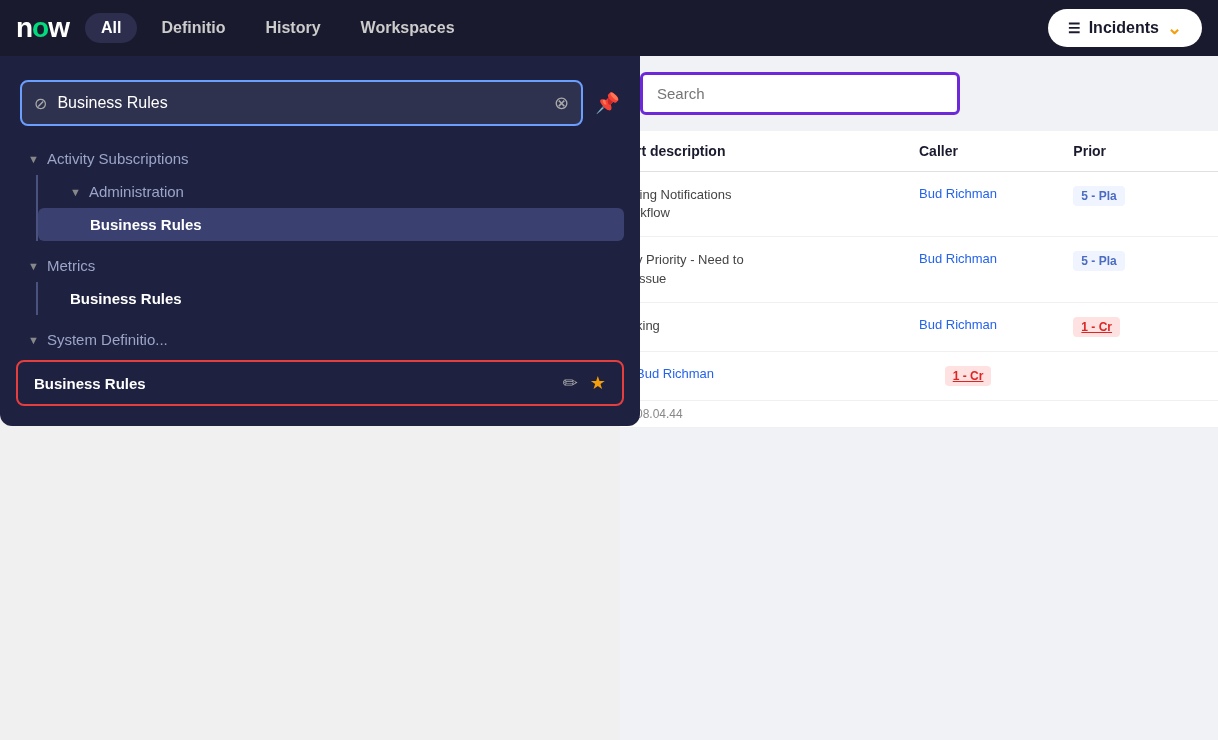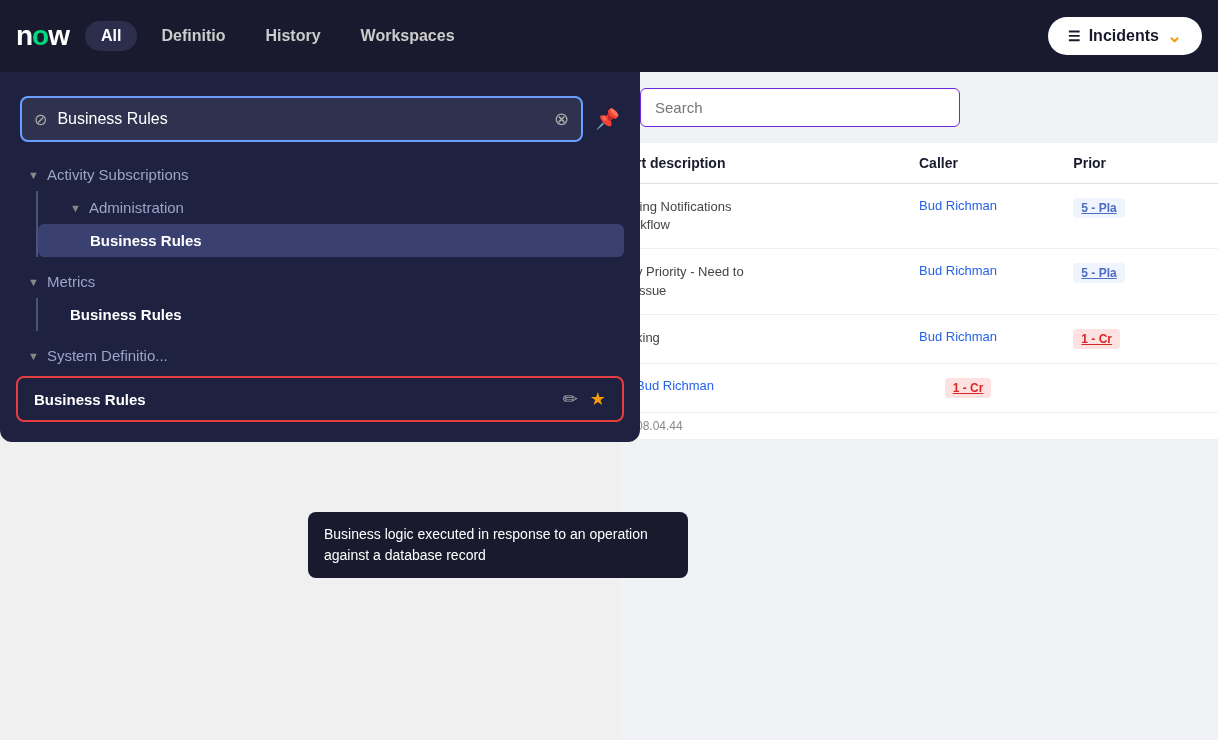--- a/index.html
+++ b/index.html
@@ -8,21 +8,21 @@
       background: #f0f0f0;
       width: 1218px;
       height: 740px;
       overflow: hidden;
       position: relative;
     }
 
     
     .navbar {
       background: #1a1a2e;
-      height: 72px;
+      height: 56px;
       display: flex;
       align-items: center;
       padding: 0 16px;
       gap: 8px;
       position: relative;
       z-index: 100;
     }
 
     .logo {
       color: white;
@@ -228,21 +228,21 @@
     }
 
     .incidents-search-bar {
       padding: 16px 20px;
       background: #f0f2f5;
     }
 
     .incidents-search-input {
       width: 320px;
       padding: 10px 14px;
-      border: 1px solid #6d28d9;
+      border: 3px solid #6d28d9;
       border-radius: 6px;
       font-size: 15px;
       background: white;
       color: #333;
       outline: none;
     }
 
     .table-area {
       background: white;
       margin: 0 0;
@@ -292,21 +292,20 @@
       padding: 3px 8px;
       border-radius: 4px;
       font-size: 12px;
       font-weight: 600;
       white-space: nowrap;
     }
 
     .priority-low {
       background: #f0f4ff;
       color: #4b6cc1;
-      text-decoration: underline;
     }
 
     .priority-critical {
       background: #fee2e2;
       color: #dc2626;
       text-decoration: underline;
     }
 
     .date-row {
       padding: 6px 16px;
@@ -433,17 +432,14 @@
 
     <div class="last-item-row">
       <span class="last-item-label">Business Rules</span>
       <div class="last-item-icons">
         <span class="edit-icon">✏</span>
         <span class="star-icon">★</span>
       </div>
     </div>
   </div>
 
-  <div class="tooltip">
-    <span>Business logic executed in response to an operation against a database record</span>
-  </div>
 
 </div>
 
 </body></html>

